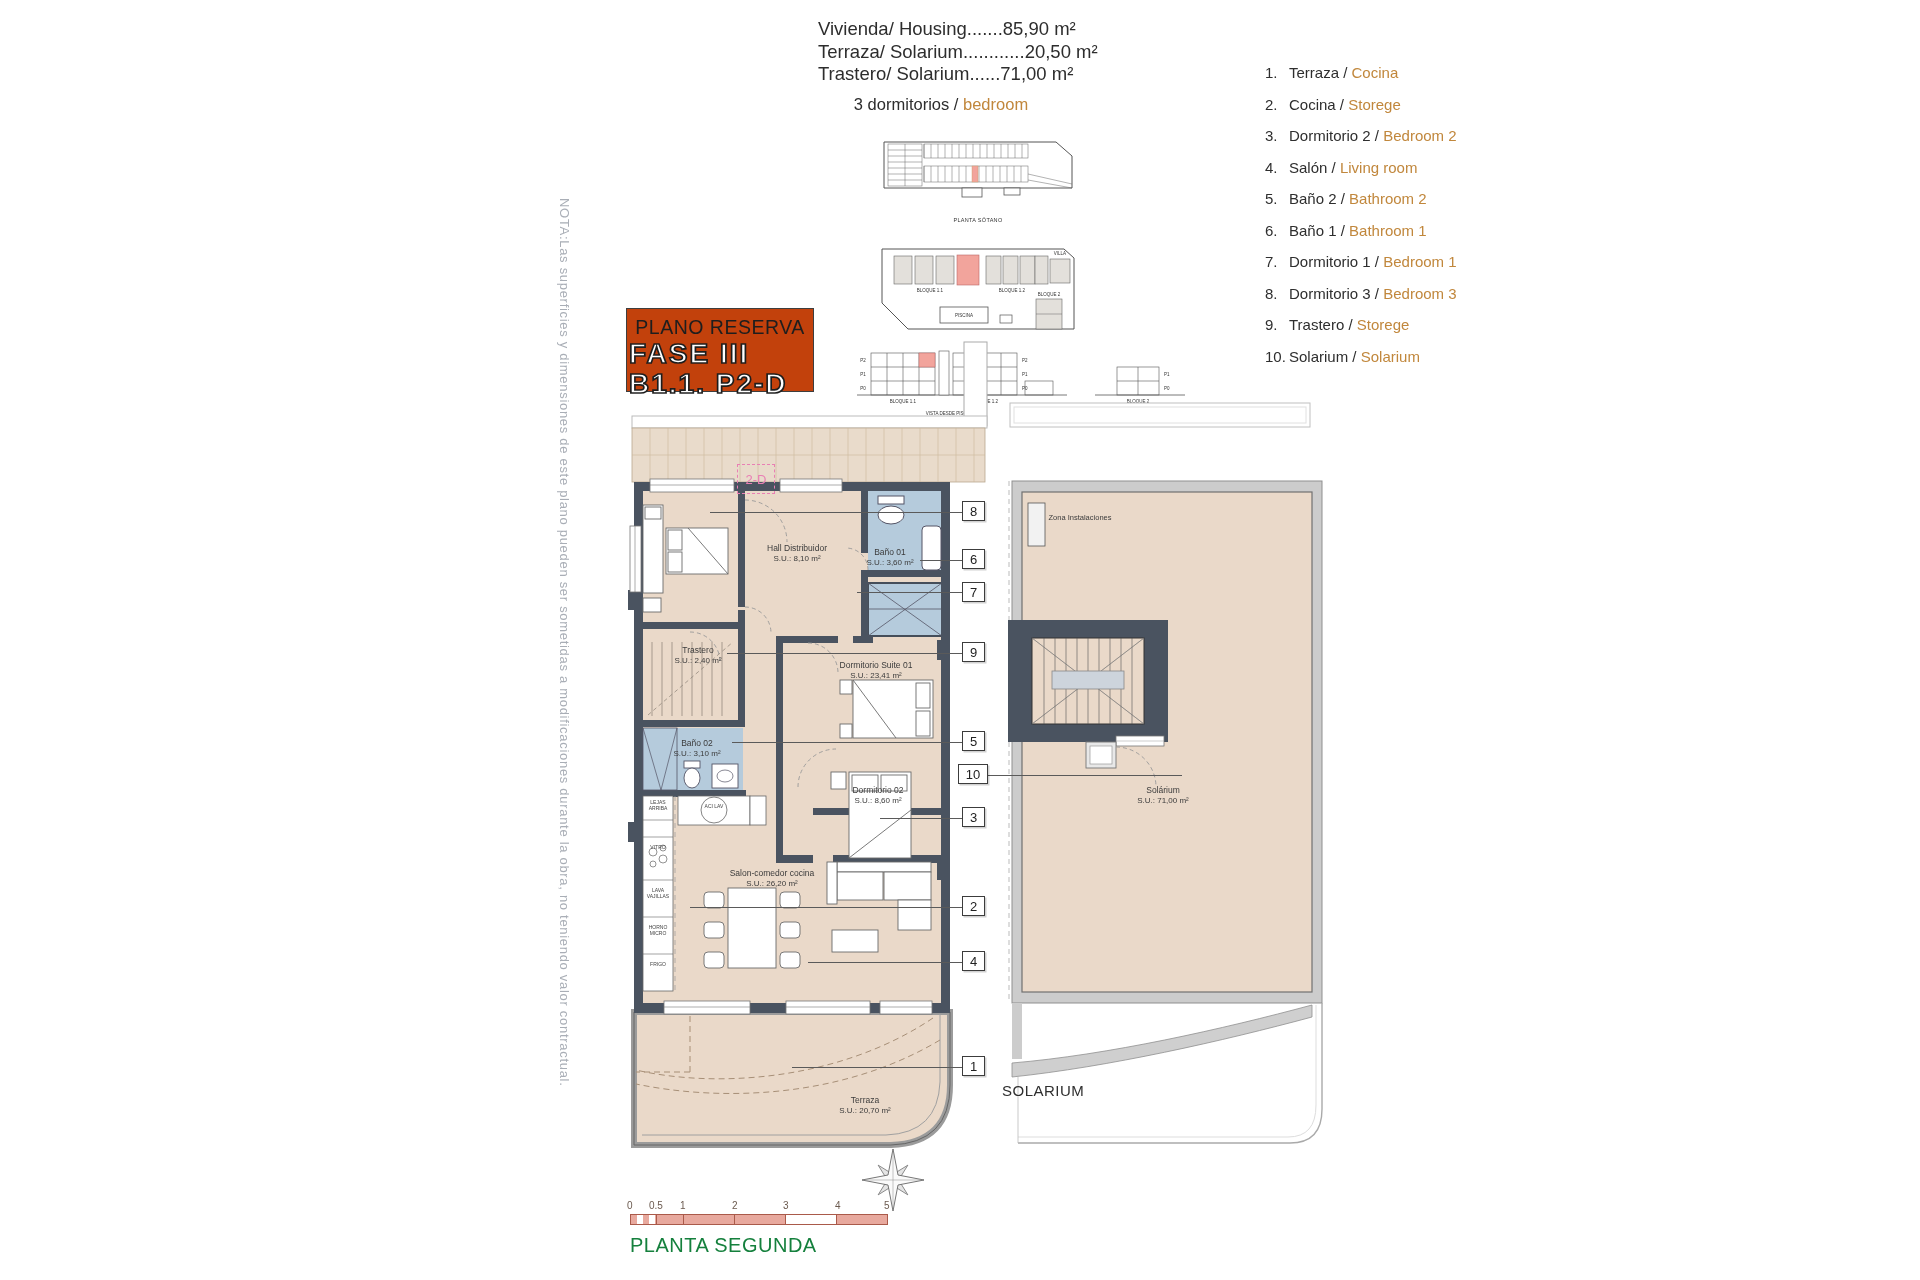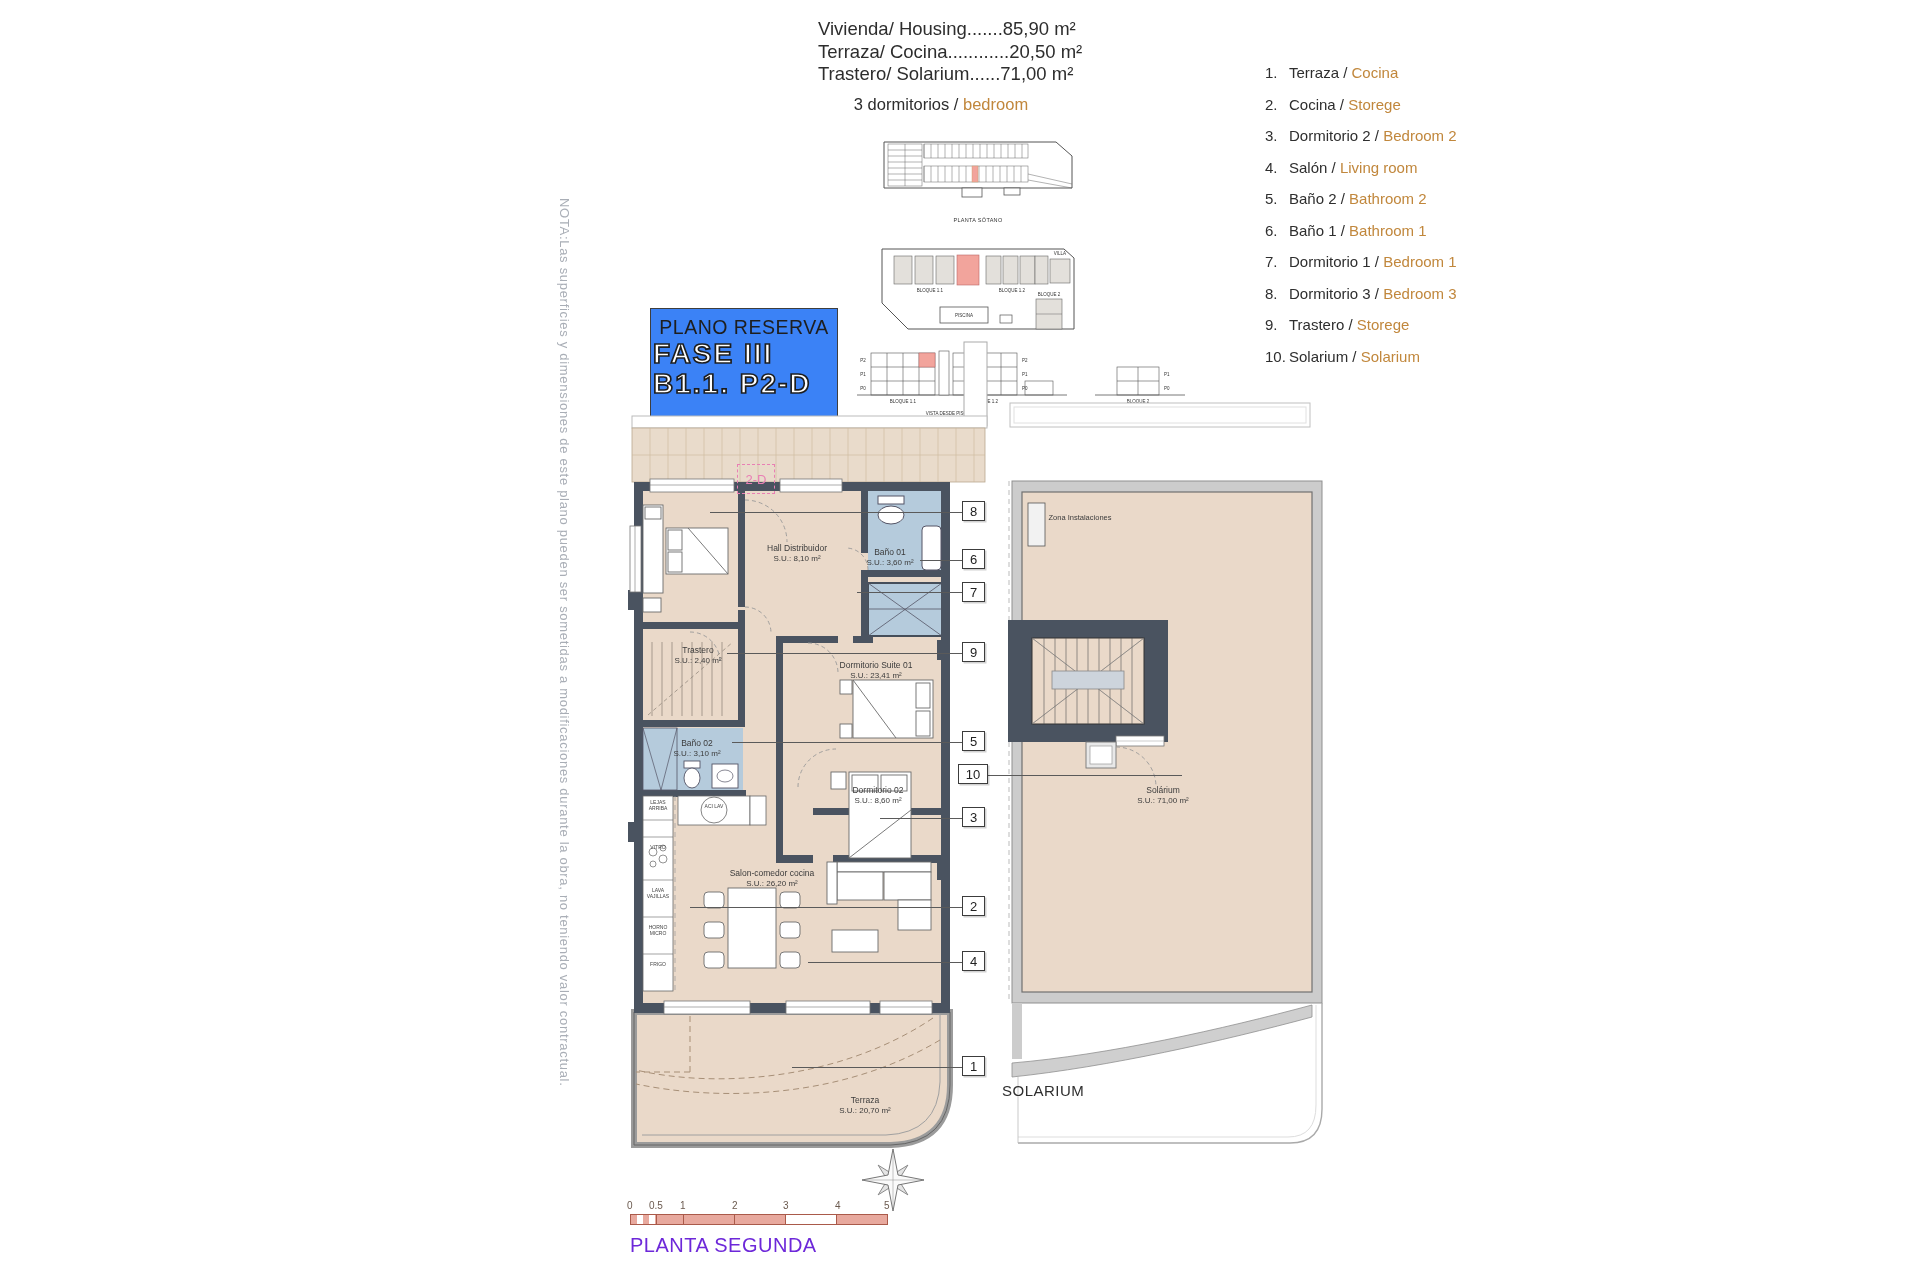--- a/index.html
+++ b/index.html
@@ -18,22 +18,22 @@
   #bedrooms { position:absolute; left:806px; top:95px; width:270px; text-align:center;
               font-size:16.5px; color:#2d2d2d; }
   #bedrooms .en { color:#c1873c; }
 
   
   .lg-row { position:absolute; left:1265px; font-size:15px; color:#2e2e2e; white-space:nowrap; }
   .lg-num { display:inline-block; width:24px; }
   .lg-en  { color:#c1873c; }
 
   
-  #reserva { position:absolute; left:650px; top:308px; width:188px; height:120px;
-             border:1.6px solid #3e3e3e; background:#3b82f6; }
+  #reserva { position:absolute; left:626px; top:308px; width:188px; height:84px;
+             border:1.6px solid #3e3e3e; background:#c2410c; }
   .rv-title { margin-top:7px; text-align:center; font-size:19.5px; letter-spacing:0.5px; color:#1e1e1e; }
   .rv-fase, .rv-unit { margin-left:2px; font-size:28px; font-weight:800; letter-spacing:2px;
              line-height:30px; color:#222; }
   @supports (-webkit-text-stroke: 1px black) {
     .rv-fase, .rv-unit { color:#fff; -webkit-text-stroke:1.7px #1d1d1d; }
   }
   .svgcap2 { font-size:4.5px; fill:#333; }
   .cap-div { position:absolute; text-align:center; font-size:5.5px; color:#333; letter-spacing:0.3px; }
 
   
@@ -54,32 +54,32 @@
               display:flex; align-items:center; justify-content:center; }
 
   
   #solarium-cap { position:absolute; left:1002px; top:1082px; font-size:15px; color:#2e2e2e; letter-spacing:0.5px; }
 
   
   #scalebar { position:absolute; left:630px; top:1200px; width:262px; height:30px; }
   .sb-tick { position:absolute; top:0; font-size:10px; color:#6b5a4f; }
   #sb-bar { position:absolute; left:0; top:14px; width:258px; height:11px; border:1px solid #aa5a4a; display:flex; }
   .sb-seg { height:100%; border-right:1px solid #aa5a4a; }
-  #planta { position:absolute; left:630px; top:1234px; font-size:20px; color:#6d28d9; letter-spacing:0.5px; }
+  #planta { position:absolute; left:630px; top:1234px; font-size:20px; color:#15803d; letter-spacing:0.5px; }
 </style>
 </head>
 <body>
 
 <div id="page">
 
   <div id="note">NOTA:Las superficies y dimensiones de este plano pueden ser sometidas a modificaciones durante la obra, no teniendo valor contractual.</div>
 
   <div id="areas">
     <div>Vivienda/ Housing.......85,90 m²</div>
-    <div>Terraza/ Cocina............20,50 m²</div>
+    <div>Terraza/ Solarium............20,50 m²</div>
     <div>Trastero/ Solarium......71,00 m²</div>
   </div>
   <div id="bedrooms">
     <span>3 dormitorios /</span>
     <span class="en">bedroom</span>
   </div>
 
   <div>
     <div class="lg-row" style="top:64px"><span class="lg-num">1.</span><span class="lg-es">Terraza /</span> <span class="lg-en">Cocina</span></div>
     <div class="lg-row" style="top:96px"><span class="lg-num">2.</span><span class="lg-es">Cocina /</span> <span class="lg-en">Storege</span></div>

